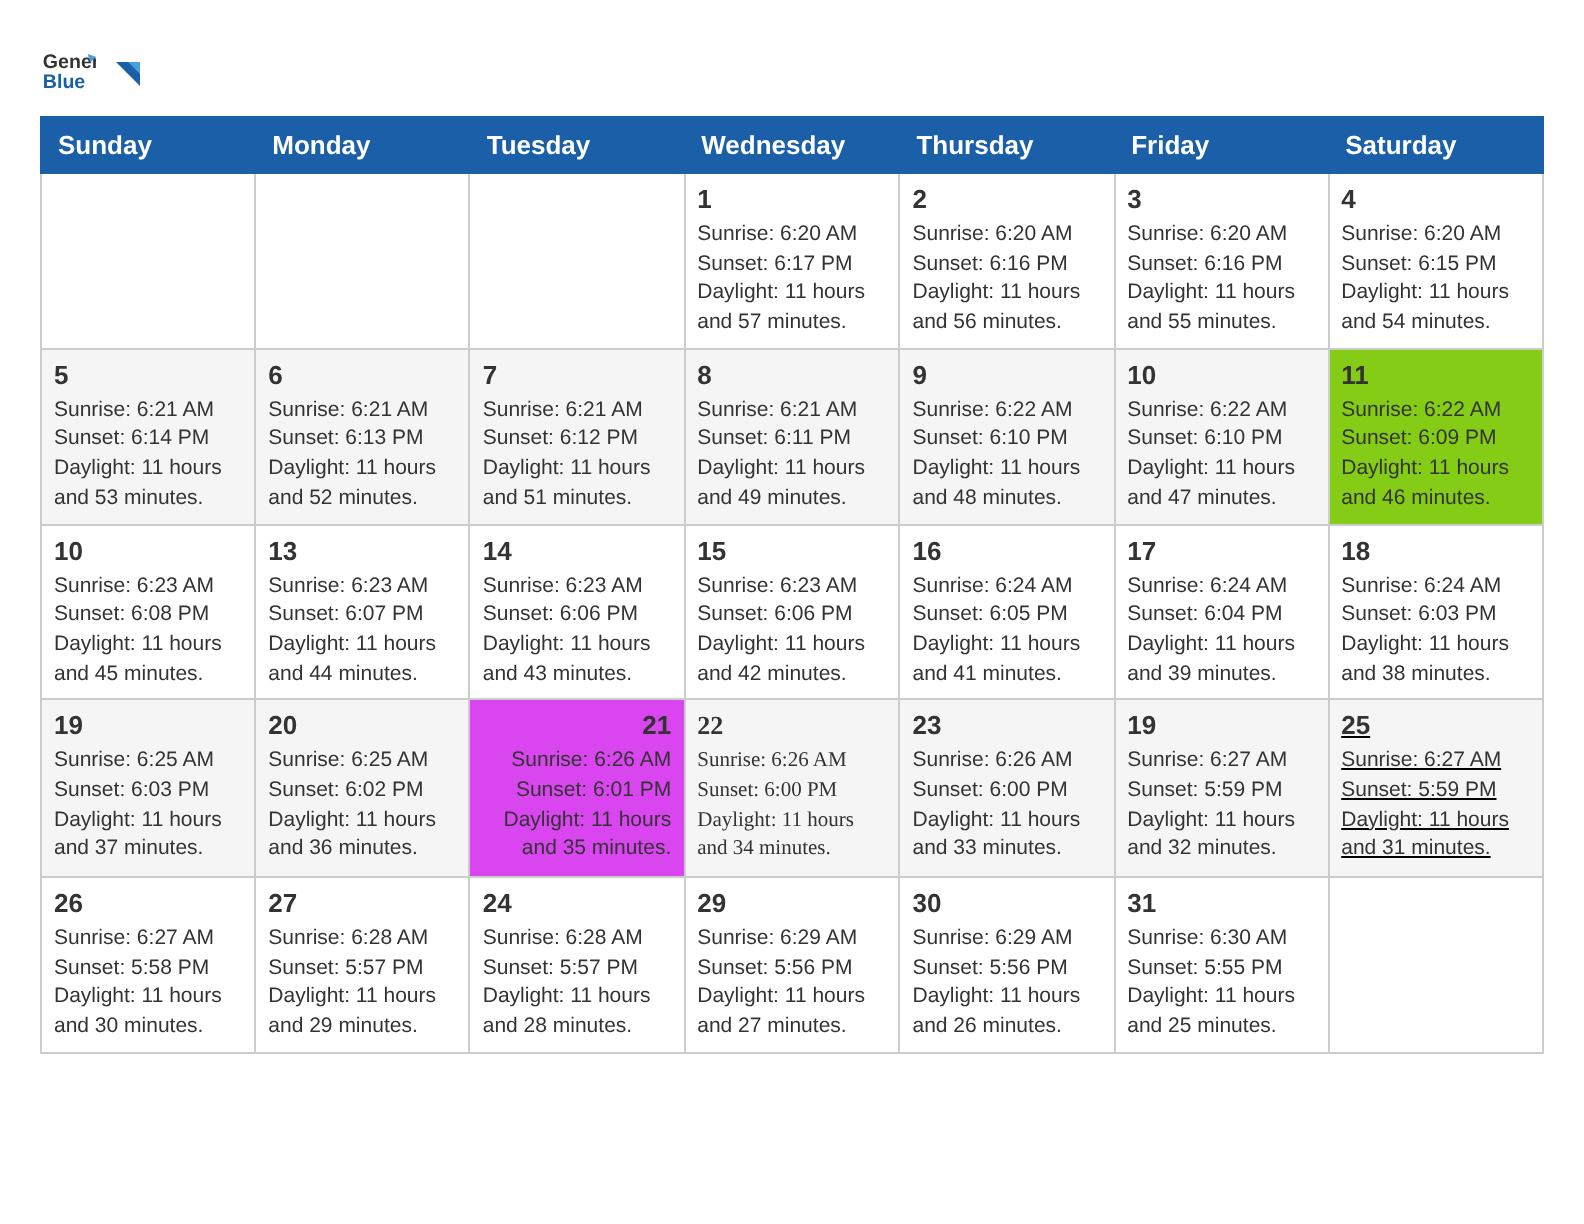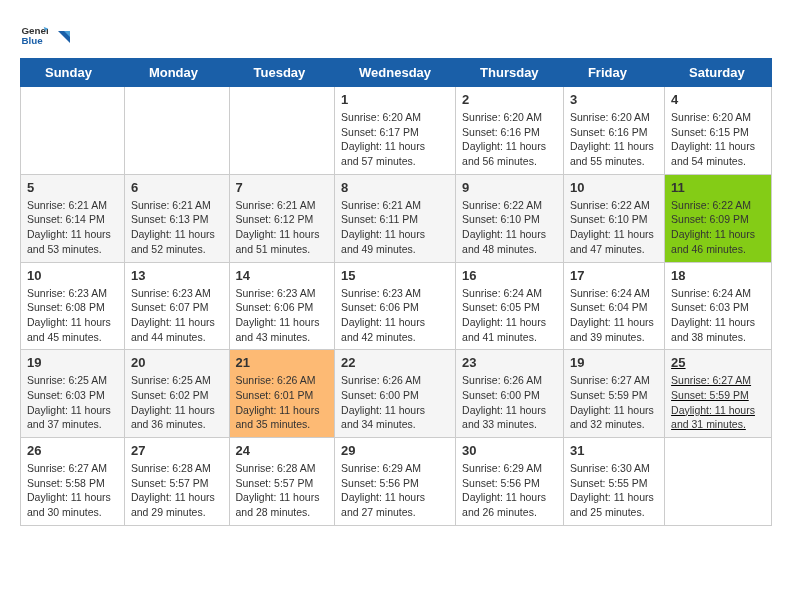--- a/index.html
+++ b/index.html
@@ -39,21 +39,21 @@
     }
     .calendar {
       width: 100%;
       border-collapse: collapse;
       border: 1px solid #ccc;
     }
     .calendar th {
       background-color: #1a5fa8;
       color: #fff;
       text-align: left;
-      padding: 6px 24px;
+      padding: 6px 8px;
       font-size: 13px;
       border: 1px solid #1a5fa8;
     }
     .calendar td {
       vertical-align: top;
       border: 1px solid #ccc;
       padding: 5px 6px;
       width: 108px;
       min-height: 80px;
       background: #fff;
@@ -260,28 +260,28 @@
 Daylight: 11 hours
 and 37 minutes.</div>
         </td>
         <td style="background: rgb(245, 245, 245);">
           <div class="day-number">20</div>
           <div class="day-info" style="white-space: pre-line;">Sunrise: 6:25 AM
 Sunset: 6:02 PM
 Daylight: 11 hours
 and 36 minutes.</div>
         </td>
-        <td style="background: #fdba74;">
+        <td style="background: #d946ef; text-align: right;">
           <div class="day-number">21</div>
           <div class="day-info" style="white-space: pre-line;">Sunrise: 6:26 AM
 Sunset: 6:01 PM
 Daylight: 11 hours
 and 35 minutes.</div>
         </td>
-        <td style="background: rgb(245, 245, 245);">
+        <td style="background: rgb(245, 245, 245); font-family: Liberation Serif, serif;">
           <div class="day-number">22</div>
           <div class="day-info" style="white-space: pre-line;">Sunrise: 6:26 AM
 Sunset: 6:00 PM
 Daylight: 11 hours
 and 34 minutes.</div>
         </td>
         <td style="background: rgb(245, 245, 245);">
           <div class="day-number">23</div>
           <div class="day-info" style="white-space: pre-line;">Sunrise: 6:26 AM
 Sunset: 6:00 PM

